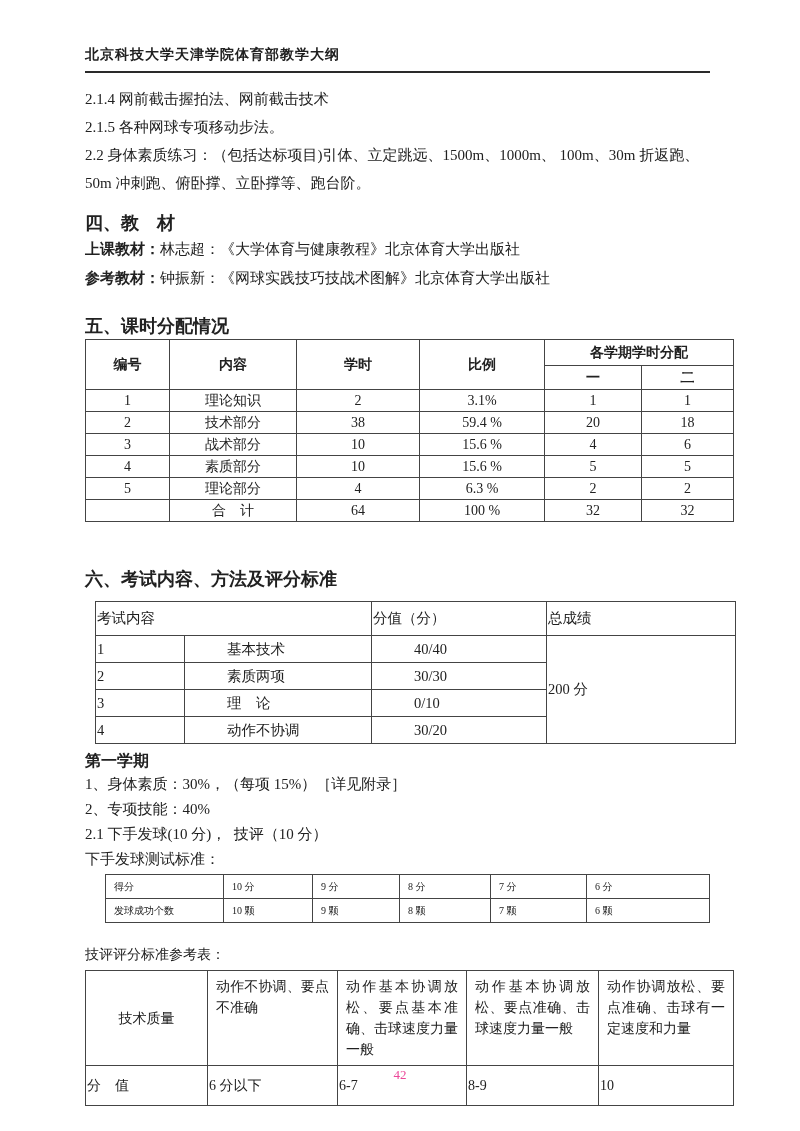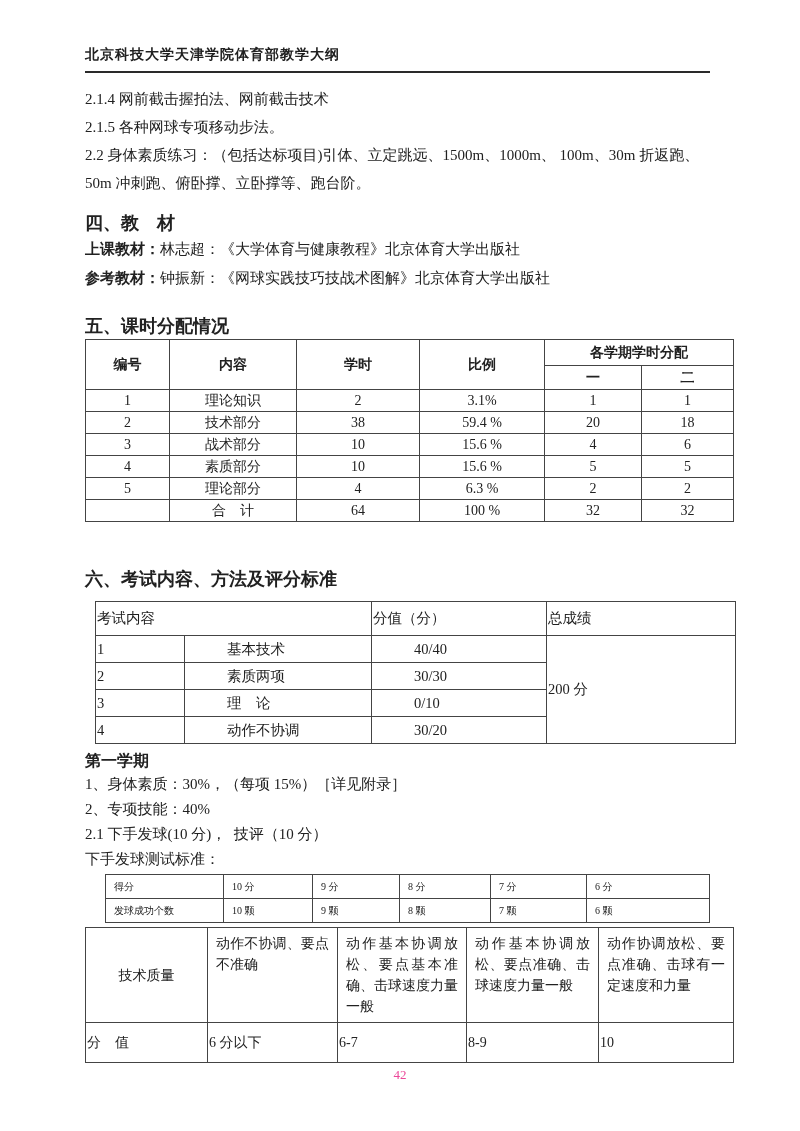--- a/index.html
+++ b/index.html
@@ -218,20 +218,21 @@
       <td>发球成功个数</td>
       <td>10 颗</td>
       <td>9 颗</td>
       <td>8 颗</td>
       <td>7 颗</td>
       <td>6 颗</td>
     </tr>
   </tbody>
     </table>
 
+  <div class="tech-caption">技评评分标准参考表：</div>
 
   <table class="t4">
     <colgroup>
       <col style="width:122px">
         <col style="width:130px">
         <col style="width:129px">
       <col style="width:132px">
         <col style="width:135px">
     </colgroup>
     <tbody>

